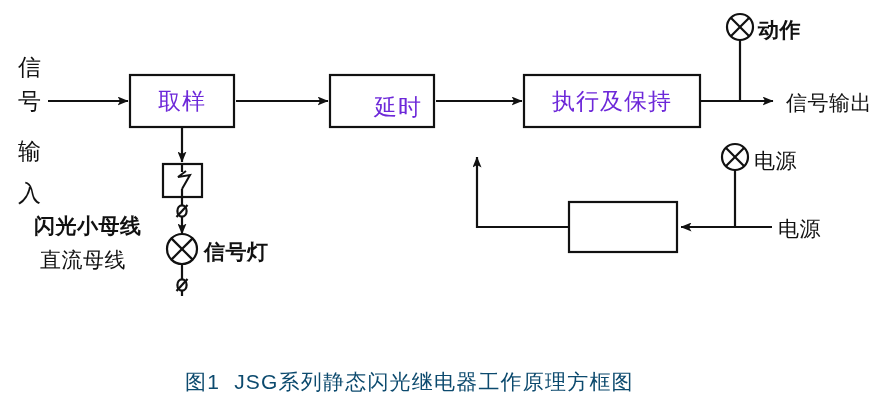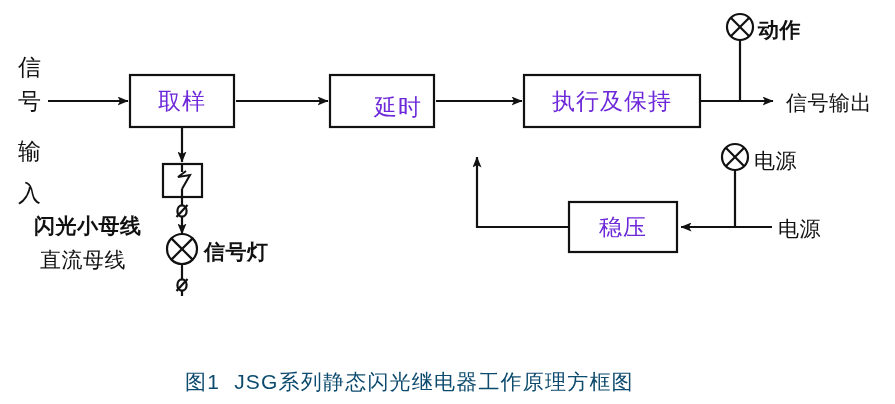--- a/index.html
+++ b/index.html
@@ -132,21 +132,20 @@
       <g>
         <ellipse cx="182" cy="285" rx="4.6" ry="5.6"></ellipse>
         <line x1="176.5" y1="291" x2="187.5" y2="279"></line>
       </g>
     </g>
   </svg>
 
   <div class="boxlabel" style="left:130px; top:75px; width:104px; height:52px;">取样</div>
   <div class="boxlabel" style="left:330px; top:75px; width:104px; height:64px;margin-left:16px;">延时</div>
   <div class="boxlabel" style="left:524px; top:75px; width:176px; height:52px;">执行及保持</div>
-  <div class="boxlabel" style="left:569px; top:202px; width:108px; height:50px;">稳压</div>
 
   <div class="vlabel" style="left:18px; top:56px;">信</div>
   <div class="vlabel" style="left:18px; top:90px;">号</div>
   <div class="vlabel" style="left:18px; top:140px;">输</div>
   <div class="vlabel" style="left:18px; top:182px;">入</div>
 
   <div class="sidelabel" style="left:34px; top:212px;font-weight:bold;">闪光小母线</div>
   <div class="sidelabel" style="left:40px; top:246px;">直流母线</div>
 
   <div class="sidelabel" style="left:204px; top:238px;font-weight:bold;">信号灯</div>

